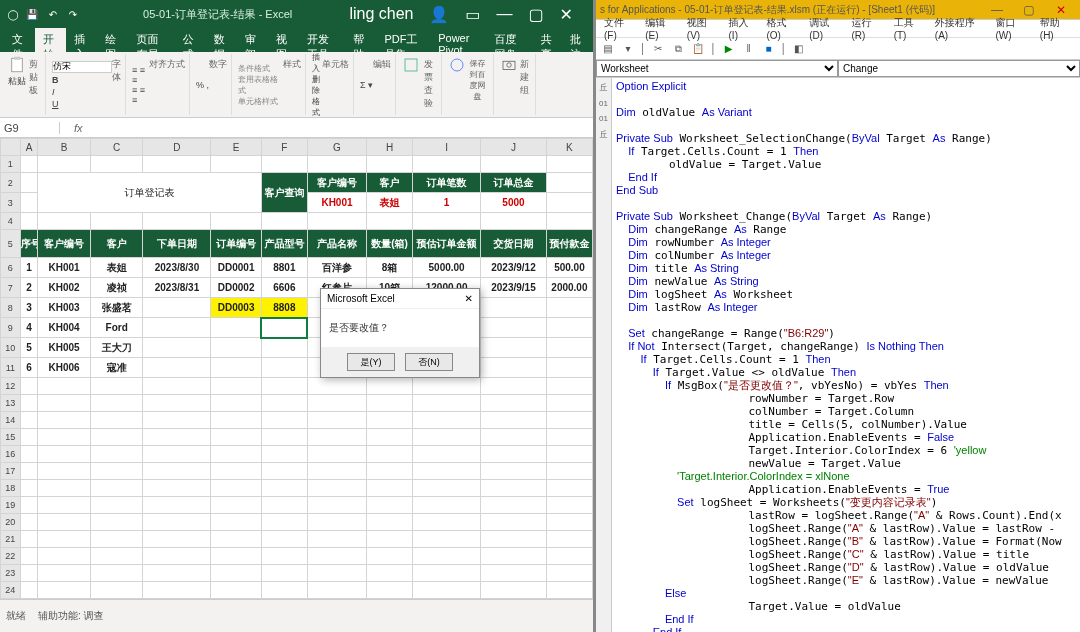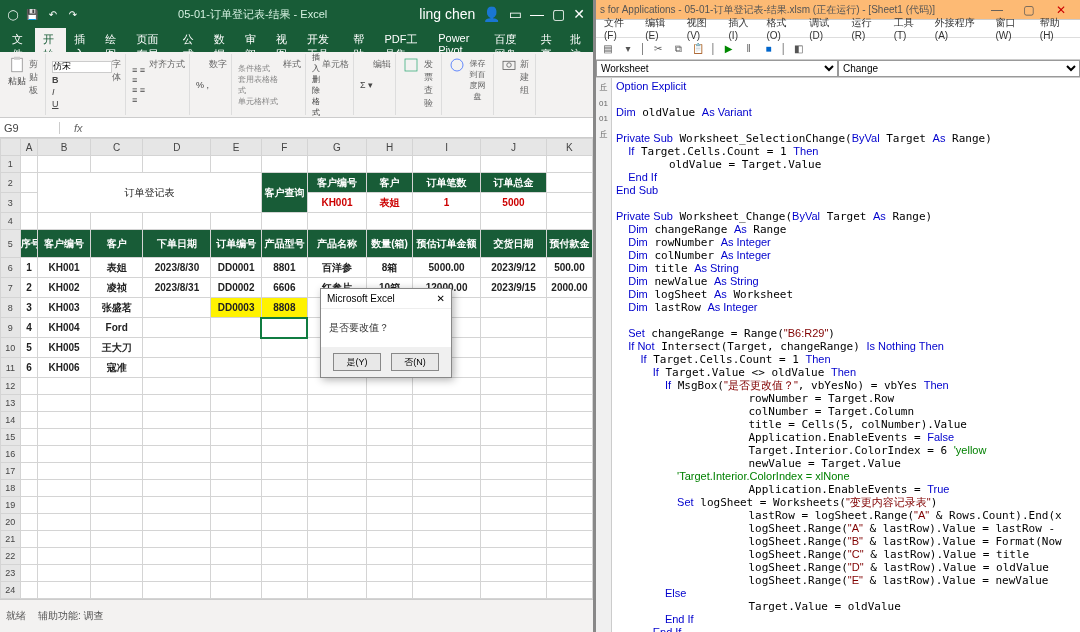--- a/index.html
+++ b/index.html
@@ -4,21 +4,21 @@
 <style>
 *{margin:0;padding:0;box-sizing:border-box;font-family:"Microsoft YaHei",SimSun,Arial,sans-serif}
 body{width:1080px;height:632px;overflow:hidden;background:#fff;display:flex;font-size:11px}
 .left{width:596px;height:632px;background:#f3f2f1;border-right:3px solid #888;position:relative;display:flex;flex-direction:column}
 .right{flex:1;height:632px;background:#fff;display:flex;flex-direction:column}
 
 .xl-title{height:28px;background:#185c37;display:flex;align-items:center;color:#fff;font-size:11px}
 .xl-qat{display:flex;gap:6px;padding:0 6px;align-items:center}
 .xl-qat span{width:14px;height:14px;display:inline-flex;align-items:center;justify-content:center;font-size:10px}
 .xl-title-center{flex:1;text-align:center;color:#d4f0e0;font-size:11px}
-.xl-title-right{display:flex;gap:8px;padding-right:8px;align-items:center;font-size:14px}
+.xl-title-right{display:flex;gap:16px;padding-right:20px;align-items:center;font-size:16px}
 
 .ribbon-tabs{height:24px;background:#185c37;display:flex;gap:0;padding-left:4px}
 .ribbon-tabs span{padding:4px 8px;color:#fff;font-size:11px;cursor:pointer}
 .ribbon-tabs .active{background:#f3f2f1;color:#185c37}
 
 .ribbon{height:66px;background:#f3f2f1;border-bottom:1px solid #ccc;display:flex;align-items:stretch;padding:2px 4px;gap:2px}
 .rg{border-right:1px solid #ddd;padding:2px 4px;display:flex;flex-direction:row;justify-content:space-between;position:relative}
 .rg-lbl{text-align:center;font-size:9px;color:#666;padding-top:2px}
 .rg-body{flex:1;display:flex;align-items:center;gap:3px;font-size:10px;color:#444}
 .rg-body div{display:flex;flex-direction:column;gap:2px}
@@ -41,27 +41,27 @@
 .dh{background:#185c37;color:#fff;font-size:10px;font-weight:bold;height:28px!important}
 .dc{font-size:10px;font-weight:bold;color:#222;height:20px!important}
 .hl{background:#fff200}
 .sel{outline:2px solid #107c41;outline-offset:-1px;background:#fff}
 
 .sheet-tabs{height:20px;background:#f3f2f1;border-top:1px solid #ccc;display:flex;align-items:center;font-size:10px;gap:2px;padding-left:40px}
 .sheet-tabs span{padding:2px 8px;border:1px solid #ccc;background:#fff;border-bottom:none}
 .sheet-tabs .act{border-bottom:2px solid #107c41}
 .status{height:18px;background:#f3f2f1;border-top:1px solid #ccc;font-size:10px;color:#555;display:flex;align-items:center;padding:16px 6px;gap:12px}
 
-.msgbox{position:absolute;left:320px;top:288px;width:132px;background:#fff;border:1px solid #888;box-shadow:2px 2px 8px rgba(0,0,0,.3);z-index:50}
+.msgbox{position:absolute;left:320px;top:288px;width:160px;background:#fff;border:1px solid #888;box-shadow:2px 2px 8px rgba(0,0,0,.3);z-index:50}
 .msgbox-title{padding:4px 6px;font-size:10px;display:flex;justify-content:space-between;border-bottom:1px solid #eee}
 .msgbox-body{padding:12px 8px;font-size:10px;color:#333}
 .msgbox-btns{padding:6px;display:flex;justify-content:center;gap:10px;background:#f0f0f0}
 .msgbox-btns button{width:48px;height:18px;font-size:9px;border:1px solid #888;background:#e8e8e8;cursor:pointer}
 
-.vbe-title{height:20px;background:#fdba74;border-bottom:1px solid #ccc;display:flex;align-items:center;font-size:10px;color:#555;padding:0 4px;justify-content:space-between}
+.vbe-title{height:20px;background:#eab308;border-bottom:1px solid #ccc;display:flex;align-items:center;font-size:10px;color:#555;padding:0 4px;justify-content:space-between}
 .vbe-title-r{display:flex;gap:2px}
 .vbe-title-r span{width:30px;text-align:center;font-size:12px;cursor:pointer}
 .vbe-menu{height:18px;display:flex;gap:2px;padding:0 4px;font-size:10px;color:#333;align-items:center;border-bottom:1px solid #ddd}
 .vbe-menu span{padding:0 4px;cursor:pointer}
 .vbe-tb{height:22px;border-bottom:1px solid #ccc;display:flex;align-items:center;gap:4px;padding:0 4px;font-size:10px;color:#555}
 .vbe-tb span{width:16px;height:16px;display:inline-flex;align-items:center;justify-content:center;border:1px solid transparent}
 .vbe-dd{height:18px;border-bottom:1px solid #ccc;display:flex}
 .vbe-dd select{flex:1;font-size:10px;border:1px solid #999;background:#fff}
 .left-strip{width:16px;background:#f0f0f0;border-right:1px solid #ccc;display:flex;flex-direction:column;align-items:center;gap:6px;padding-top:4px;font-size:8px;color:#666}
 .code-area{flex:1;display:flex;overflow:hidden}

